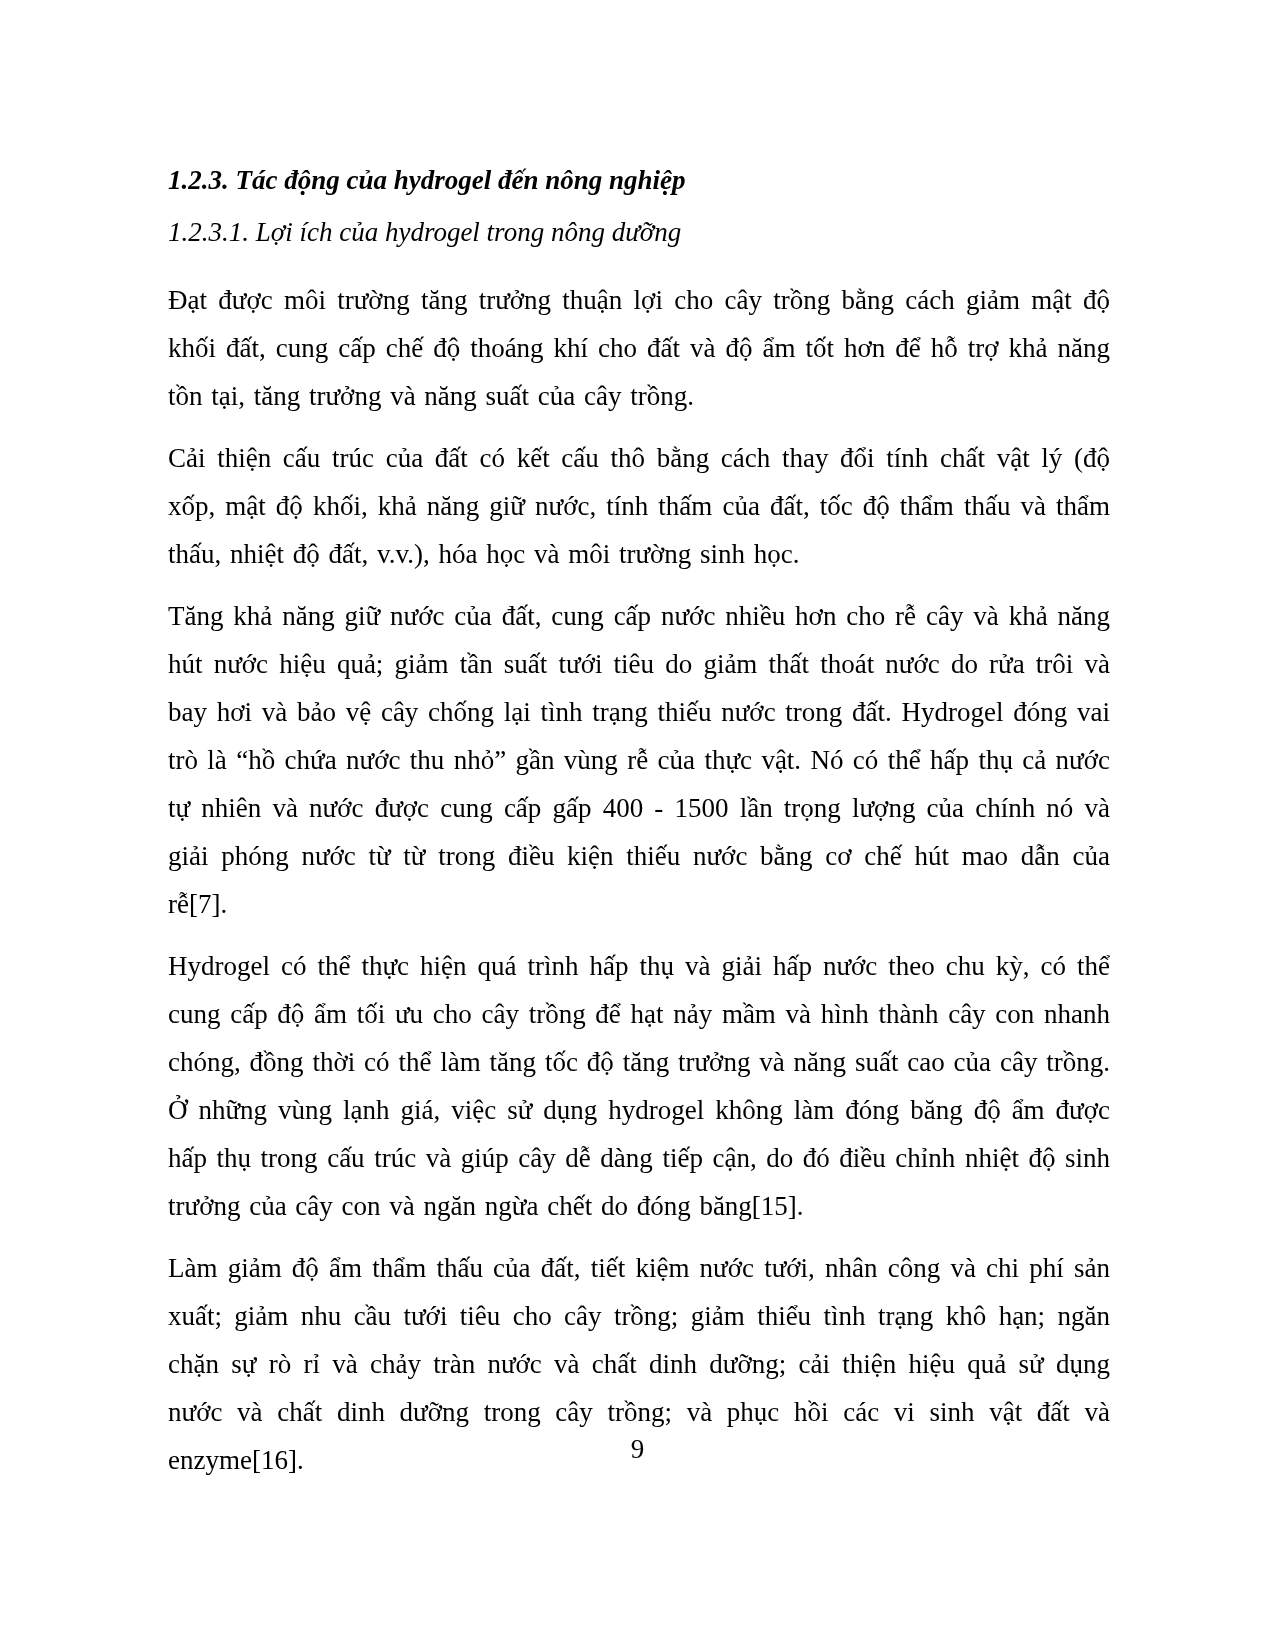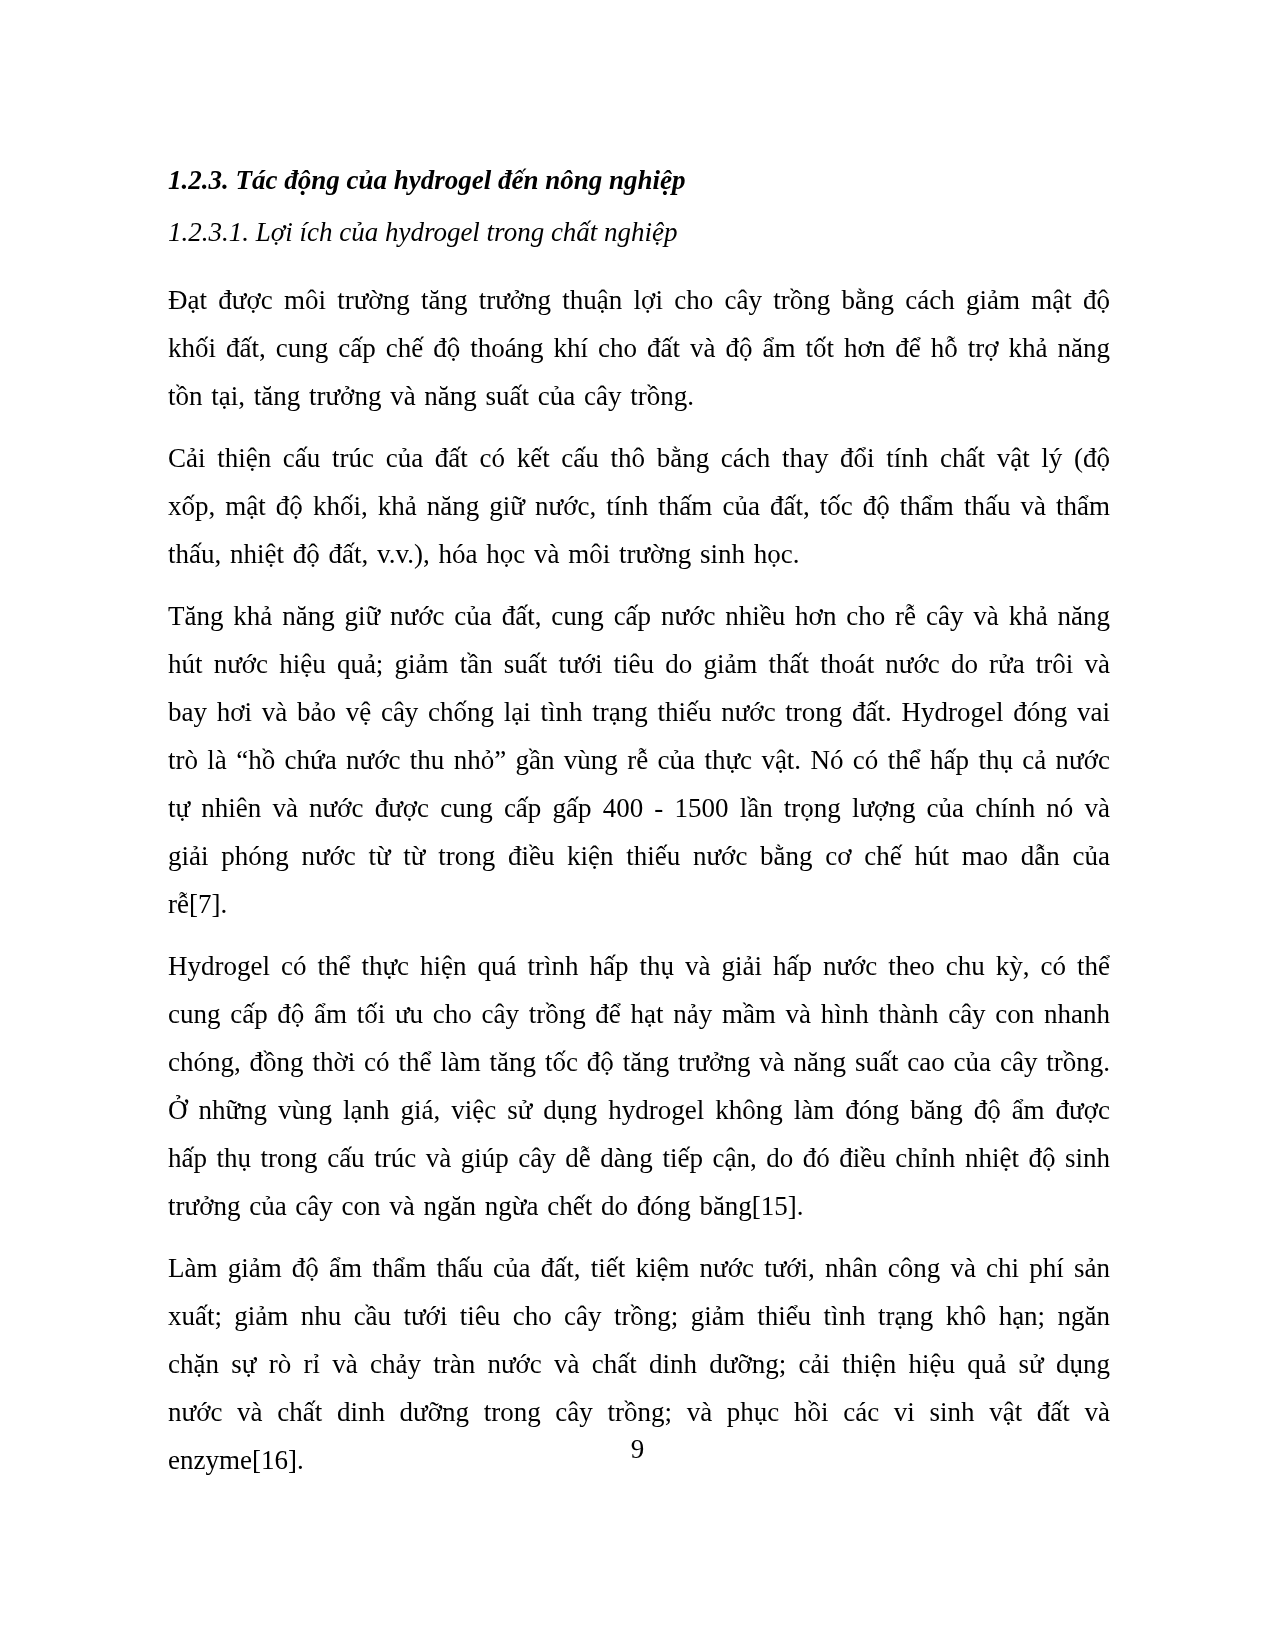--- a/index.html
+++ b/index.html
@@ -51,21 +51,21 @@
     text-align: center;
     font-size: 27px;
   }
 </style>
 </head>
 <body>
 
 <div class="page">
   <div class="content">
     <h3 class="section-heading">1.2.3.  Tác động của hydrogel đến nông nghiệp</h3>
-    <h4 class="subsection-heading">1.2.3.1. Lợi ích của hydrogel trong chất nghiệp</h4>
+    <h4 class="subsection-heading">1.2.3.1. Lợi ích của hydrogel trong nông dưỡng</h4>
     <p class="para">Đạt được môi trường tăng trưởng thuận lợi cho cây trồng bằng cách giảm mật độ khối đất, cung cấp chế độ thoáng khí cho đất và độ ẩm tốt hơn để hỗ trợ khả năng tồn tại, tăng trưởng và năng suất của cây trồng.</p>
     <p class="para">Cải thiện cấu trúc của đất có kết cấu thô bằng cách thay đổi tính chất vật lý (độ xốp, mật độ khối, khả năng giữ nước, tính thấm của đất, tốc độ thẩm thấu và thẩm thấu, nhiệt độ đất, v.v.), hóa học  và môi trường sinh học.</p>
     <p class="para">Tăng khả năng giữ nước của đất, cung cấp nước nhiều hơn cho rễ cây và khả năng hút nước hiệu quả; giảm tần suất tưới tiêu do giảm thất thoát nước do rửa trôi và bay hơi và bảo vệ cây chống lại tình trạng thiếu nước trong đất. Hydrogel đóng vai trò là “hồ chứa nước thu nhỏ” gần vùng rễ của thực vật. Nó có thể hấp thụ cả nước tự nhiên và nước được cung cấp gấp 400 - 1500 lần trọng lượng của chính nó và giải phóng nước từ từ trong điều kiện thiếu nước bằng cơ chế hút mao dẫn của rễ[7].</p>
     <p class="para">Hydrogel có thể thực hiện quá trình hấp thụ và giải hấp nước theo chu kỳ, có thể cung cấp độ ẩm tối ưu cho cây trồng để hạt nảy mầm và hình thành cây con nhanh chóng, đồng thời có thể làm tăng tốc độ tăng trưởng và năng suất cao của cây trồng. Ở những vùng lạnh giá, việc sử dụng hydrogel không làm đóng băng độ ẩm được hấp thụ trong cấu trúc và giúp cây dễ dàng tiếp cận, do đó điều chỉnh nhiệt độ sinh trưởng của cây con và ngăn ngừa chết do đóng băng[15].</p>
     <p class="para">Làm giảm độ ẩm thẩm thấu của đất, tiết kiệm nước tưới, nhân công và chi phí sản xuất; giảm nhu cầu tưới tiêu cho cây trồng; giảm thiểu tình trạng khô hạn; ngăn chặn sự rò rỉ và chảy tràn nước và chất dinh dưỡng; cải thiện hiệu quả sử dụng nước và chất dinh dưỡng trong cây trồng; và phục hồi các vi sinh vật đất và enzyme[16].</p>
   </div>
   <div class="page-number">9</div>
 </div>
 
 </body></html>

